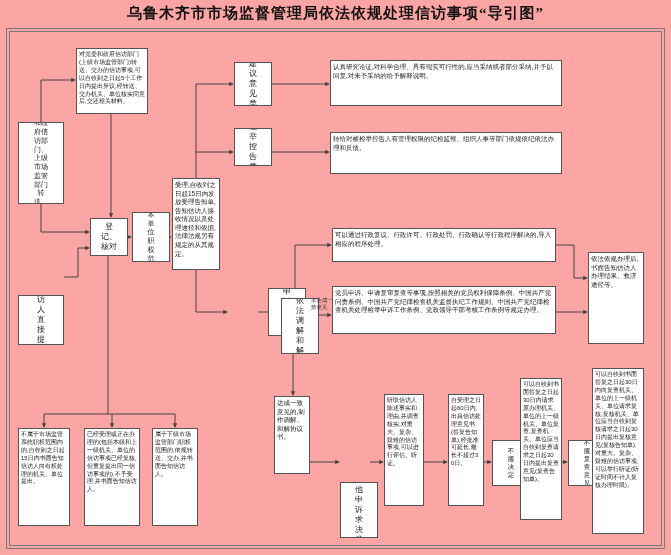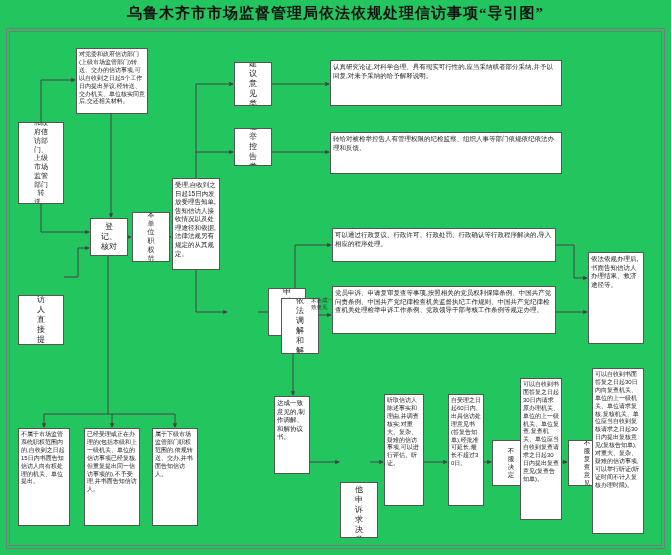--- a/index.html
+++ b/index.html
@@ -1,17 +1,17 @@
 <!DOCTYPE html>
 <html><head>
 <meta charset="utf-8">
 <style>
   html,body{margin:0;padding:0;background:#e8e8e8;}
   .canvas{
-    position:relative;width:671px;height:555px;background:#22c55e;
+    position:relative;width:671px;height:555px;background:#fca5a5;
     font-family:"Liberation Sans", sans-serif;color:#222;overflow:hidden;
     margin:0 auto;
   }
   .title{
     position:absolute;top:4px;left:0;right:0;text-align:center;
     font-size:15px;font-weight:700;letter-spacing:1px;color:#111;
     font-family:"Liberation Serif", serif;
   }
   .frame{position:absolute;border:1px solid #7a7a7a;background:transparent;}
   .box{

